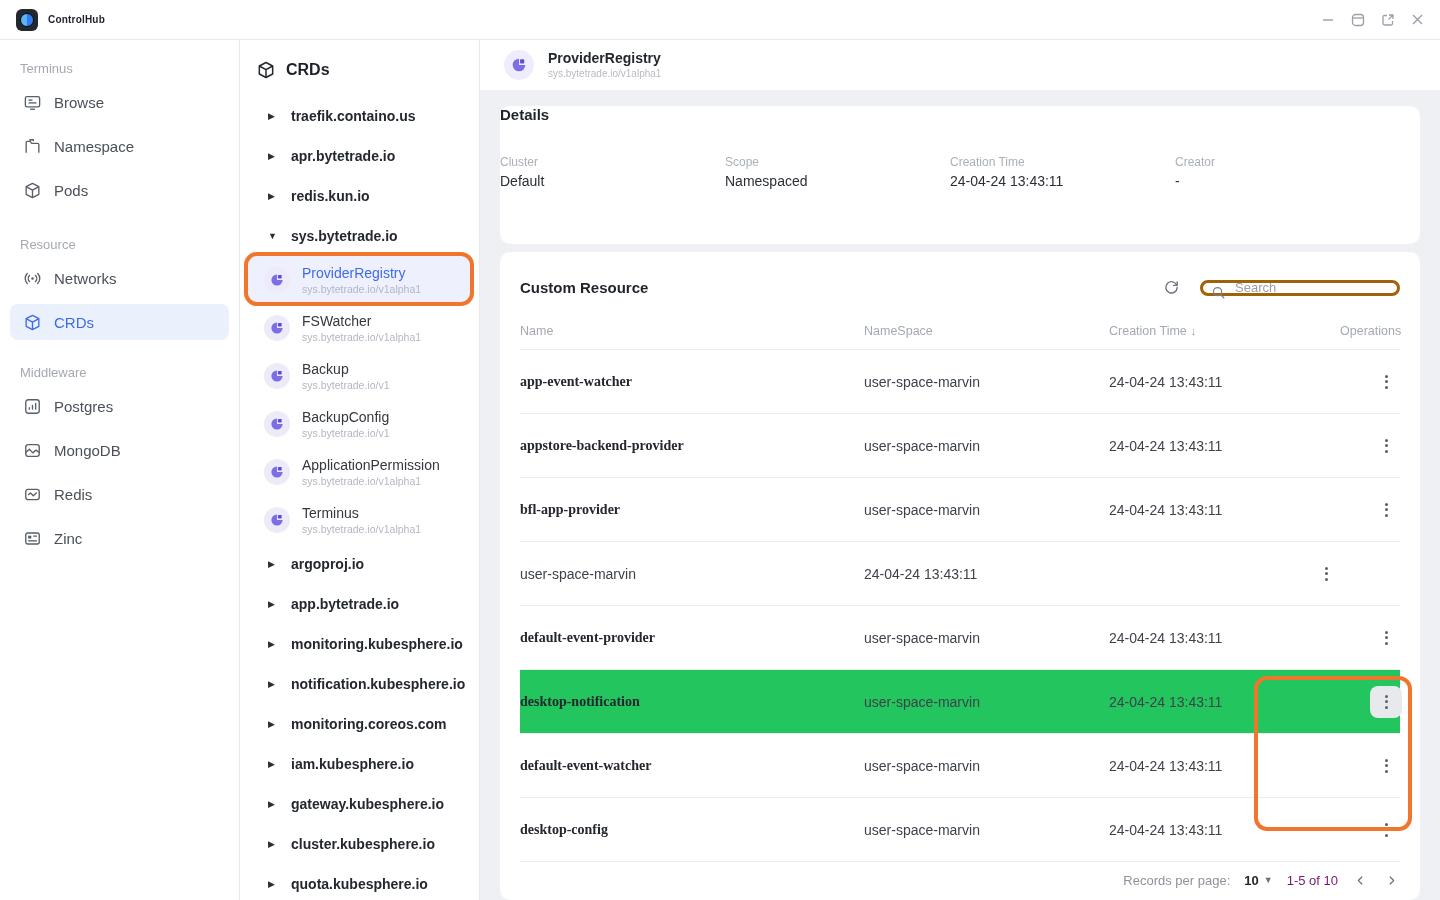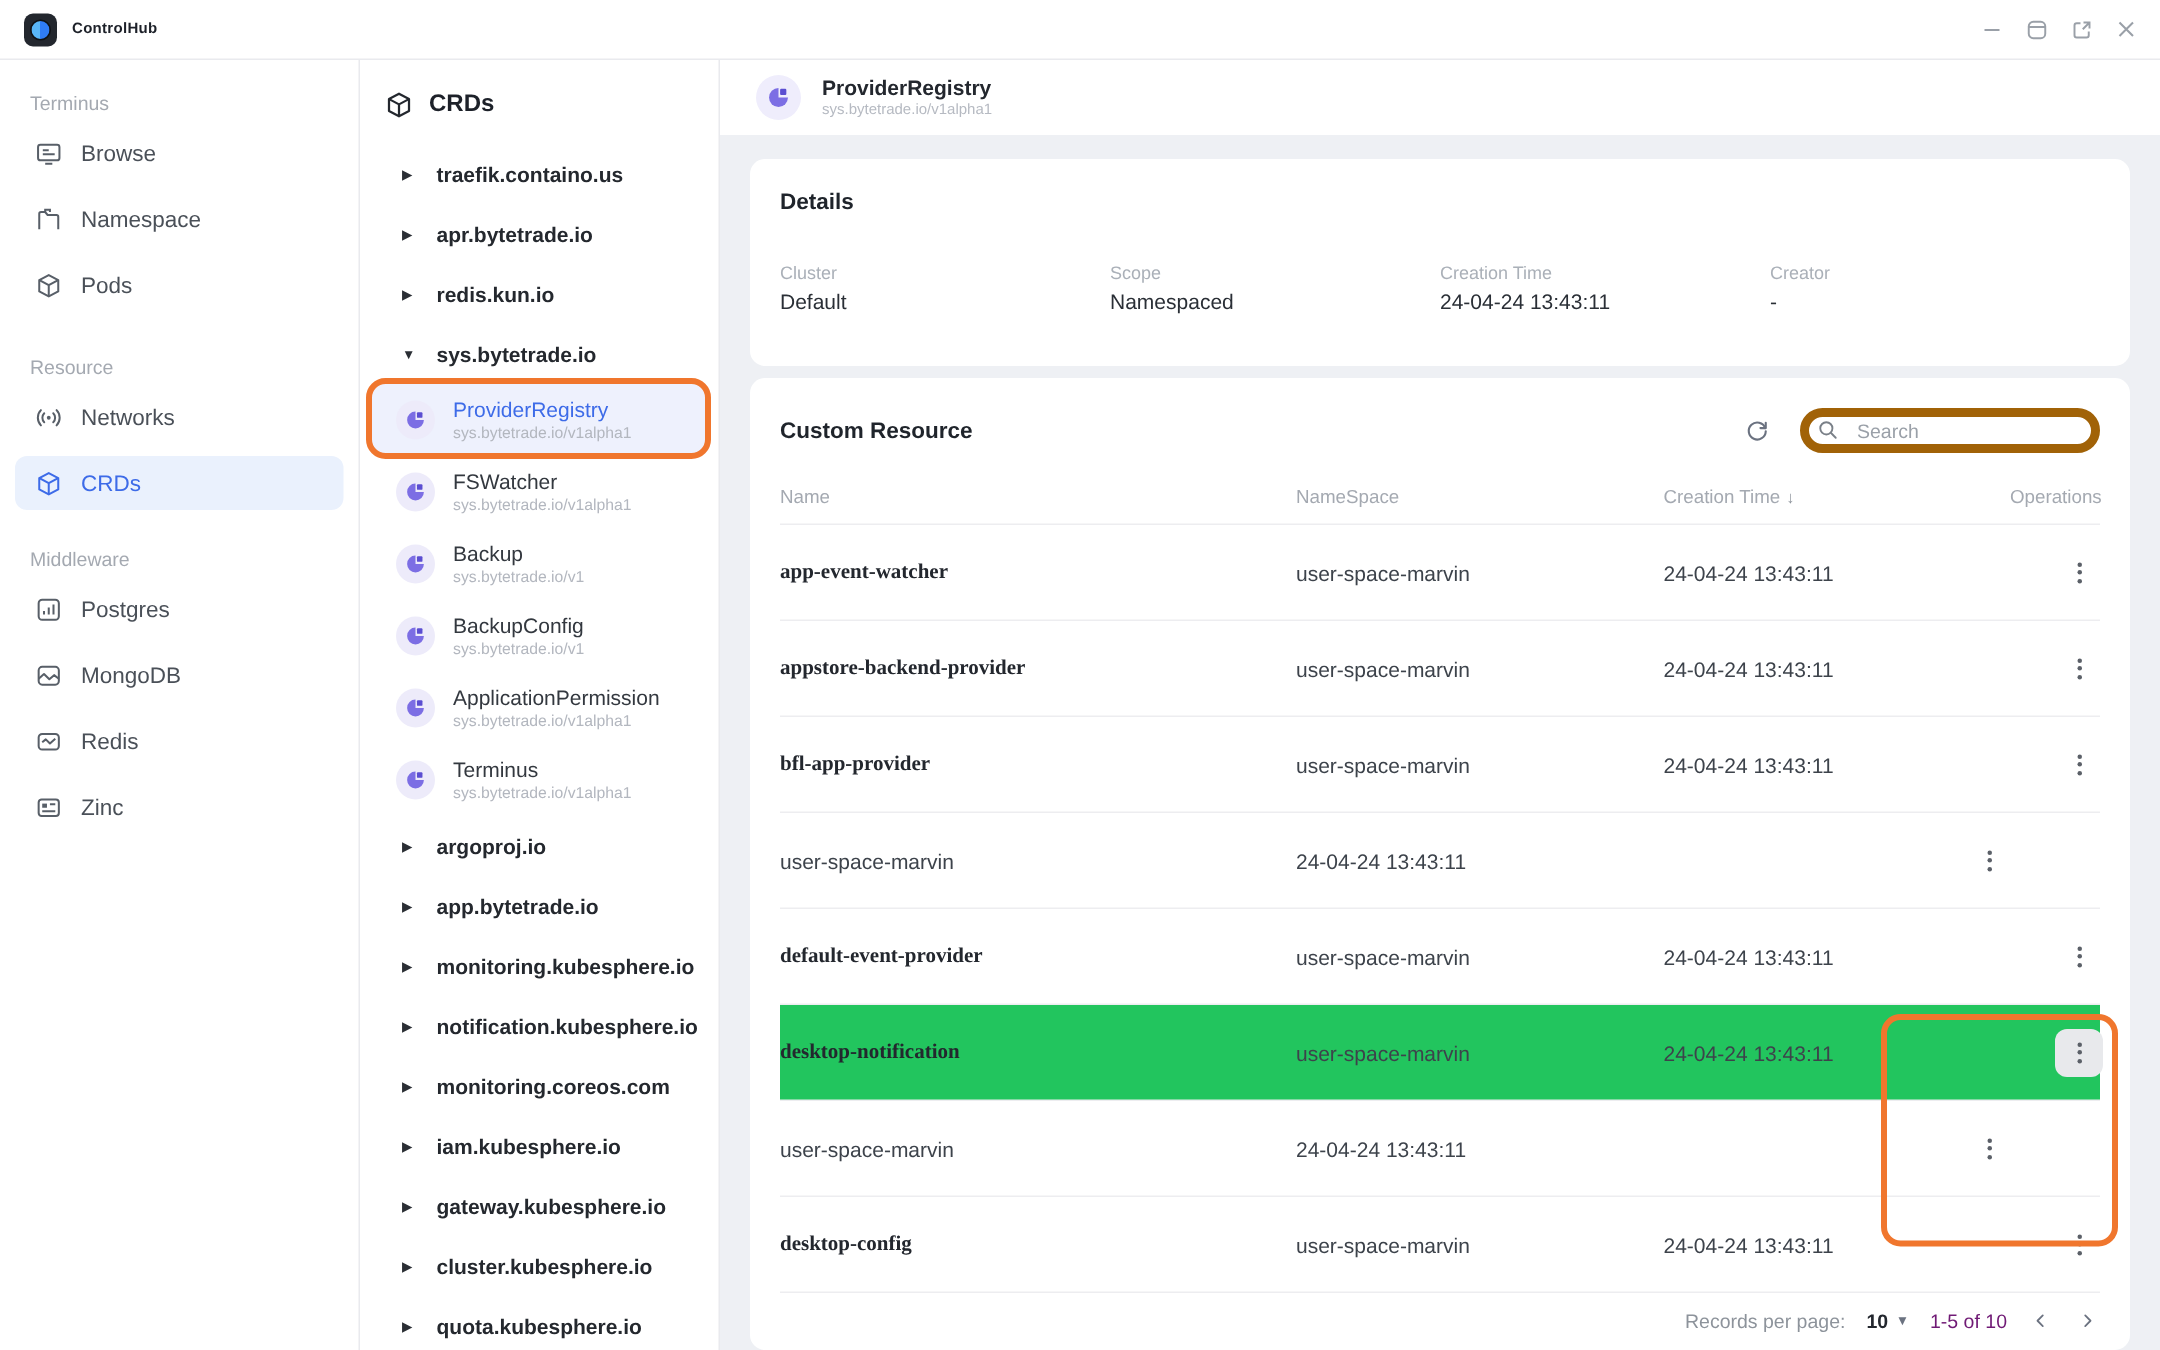--- a/index.html
+++ b/index.html
@@ -60,33 +60,33 @@
   .main-header { height:56px; background:#fff; display:flex; align-items:center;
     padding:0 24px; gap:14px; }
   .mh-badge { width:30px; height:30px; border-radius:50%; background:#efedfc;
     display:flex; align-items:center; justify-content:center; }
   .mh-text { display:flex; flex-direction:column; line-height:1.2; }
   .mh-title { font-size:14px; font-weight:600; color:#23272e; }
   .mh-sub { font-size:10px; color:#b6bac2; margin-top:1px; }
 
   .content { padding:16px 20px 0 20px; }
   .card { background:#fff; border-radius:10px; }
-  .card.details { height:138px; padding:20px; }
+  .card.details { height:138px; }
   .card-title { font-size:15px; font-weight:700; color:#1f242b; }
   .detail-fields { display:flex; margin-top:32px; }
   .detail-field { width:225px; }
   .df-label { font-size:12px; color:#aab0b8; }
   .df-value { font-size:14px; color:#2a2f36; margin-top:4px; }
 
   .card.cr { margin-top:8px; height:648px; padding:0 20px; overflow:hidden; }
   .cr-top { height:60px; display:flex; align-items:center; padding-top:10px; }
   .cr-actions { margin-left:auto; display:flex; align-items:center; gap:20px; }
   .refresh-btn { color:#6b7280; cursor:pointer; display:flex; }
   .search-box { position:relative; }
-  .search-box input { width:200px; height:30px; border:6px solid #a16207; border-radius:15px;
+  .search-box input { width:200px; height:16px; border:3px solid #a16207; border-radius:15px;
     padding:0 12px 0 32px; font-size:13px; color:#3a3f46; outline:none;
     font-family:"Liberation Sans","DejaVu Sans",sans-serif; }
   .search-box input::placeholder { color:#9aa0a8; }
   .search-icon { position:absolute; left:11px; top:7px; color:#7a8088; }
 
   .cr-grid { display:grid; grid-template-columns:344px 245px 1fr 60px; align-items:center; }
   .cr-head { height:38px; border-bottom:1px solid #ededf0; }
   .cr-head .col { font-size:12.5px; color:#a4a9b1; }
   .col-ops { text-align:right; }
   .sort-arrow { font-size:11px; color:#8d939b; margin-left:4px; }
@@ -517,20 +517,21 @@
           <span class="name">desktop-notification</span>
           <span class="cell">user-space-marvin</span>
           <span class="cell">24-04-24 13:43:11</span>
           <span class="kebab active">
               <i></i>
               <i></i>
               <i></i>
             </span>
         </div>
         <div class="cr-grid cr-row">
+          <span class="name">default-event-watcher</span>
           <span class="cell">user-space-marvin</span>
           <span class="cell">24-04-24 13:43:11</span>
           <span class="kebab">
               <i></i>
               <i></i>
               <i></i>
             </span>
         </div>
         <div class="cr-grid cr-row">
           <span class="name">desktop-config</span>

